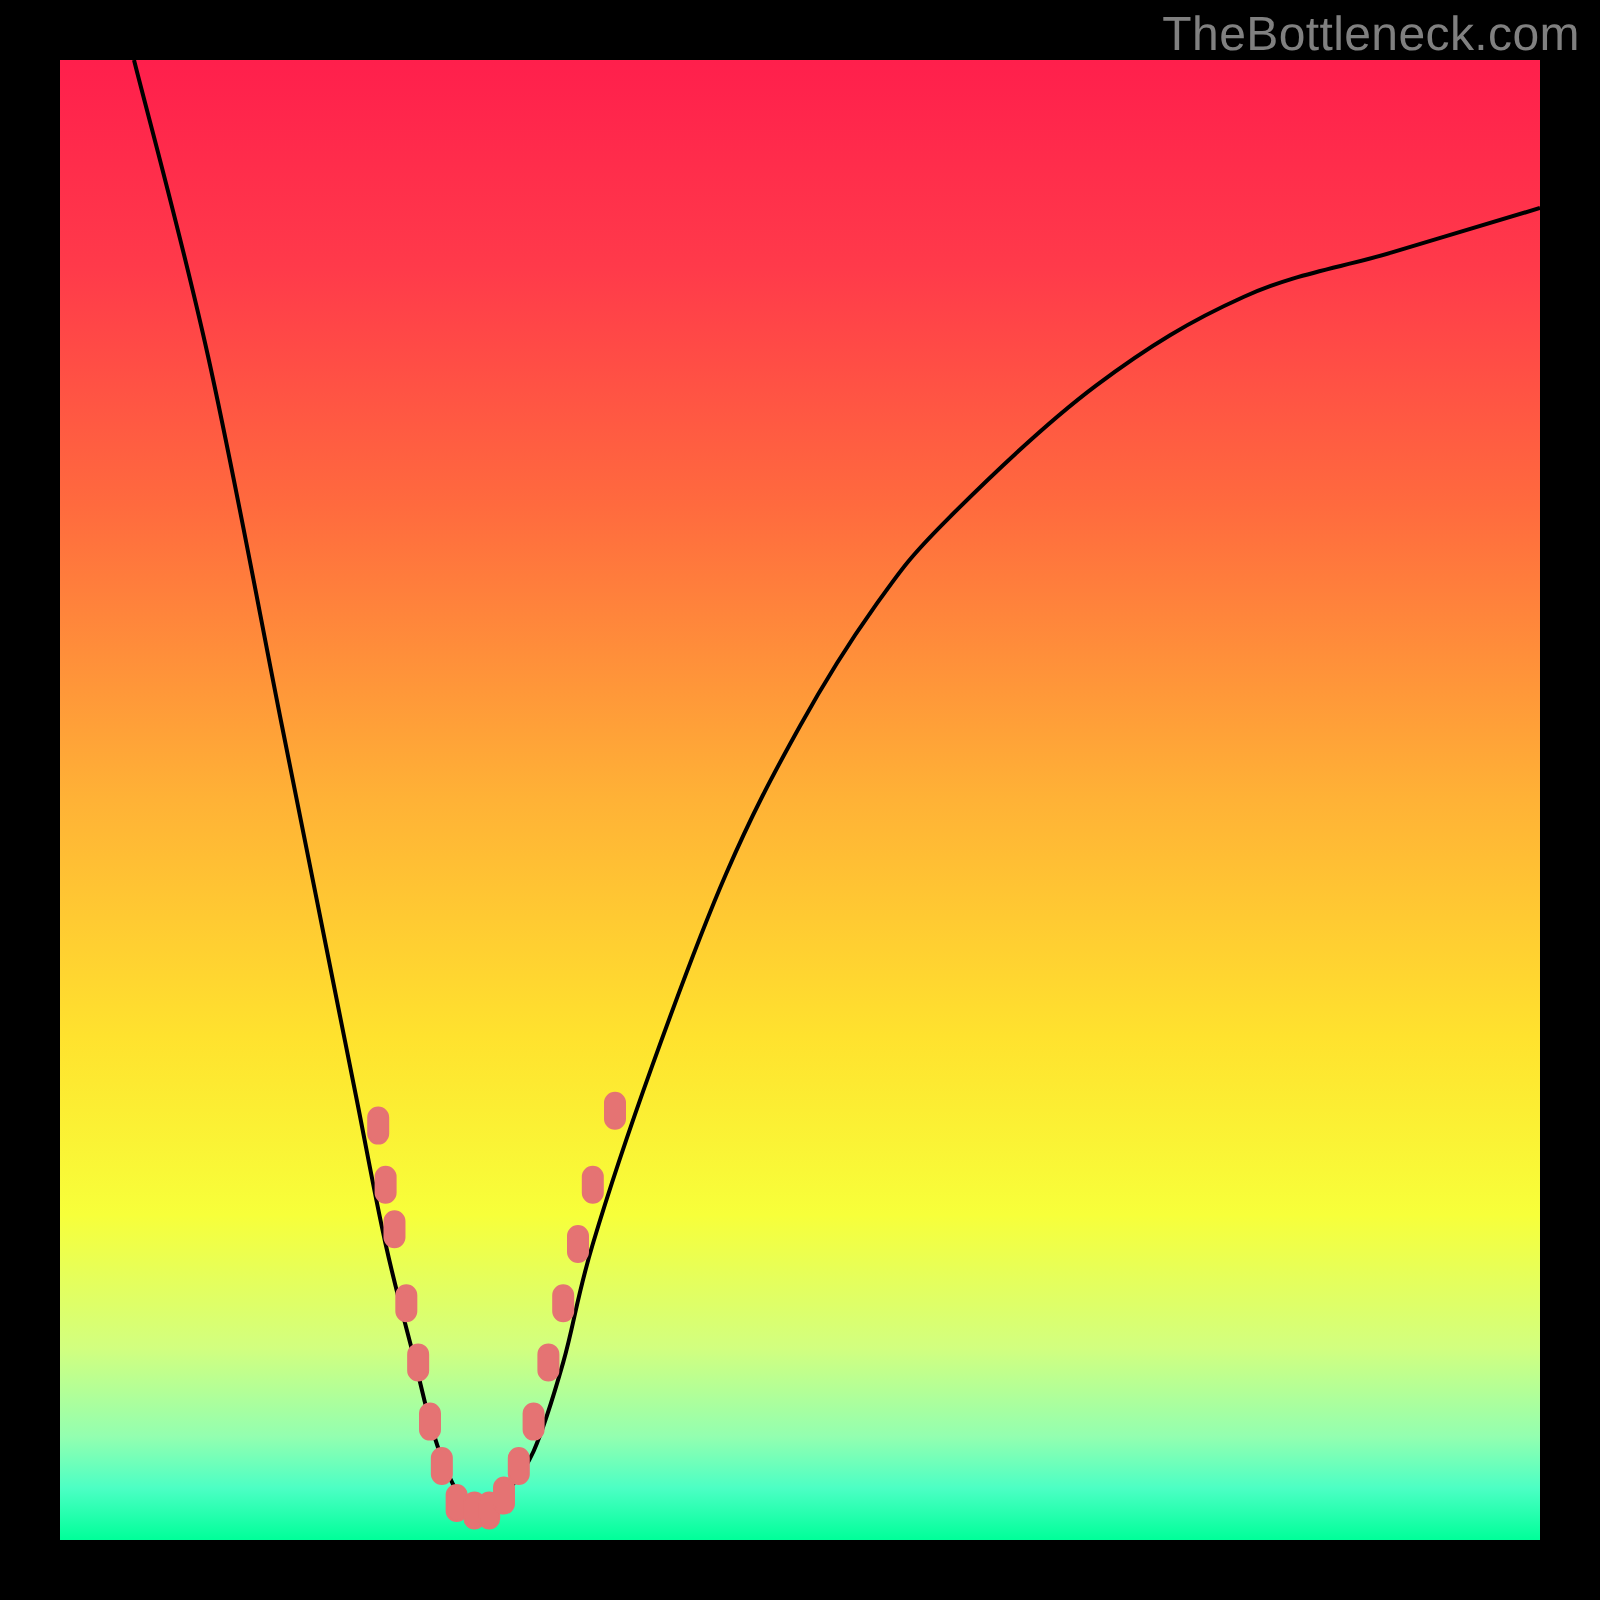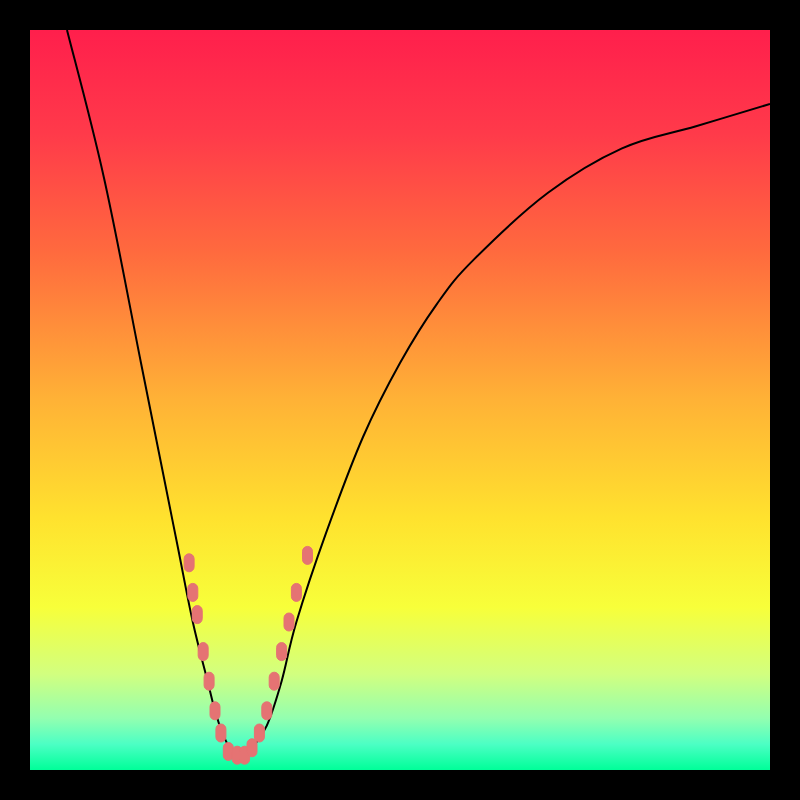--- a/index.html
+++ b/index.html
@@ -98,13 +98,14 @@
           <rect x="224.40" y="694.00" width="10" height="18" rx="5" ry="5" class="marker" fill="#e57373"></rect>
           <rect x="231.80" y="671.80" width="10" height="18" rx="5" ry="5" class="marker" fill="#e57373"></rect>
           <rect x="239.20" y="642.20" width="10" height="18" rx="5" ry="5" class="marker" fill="#e57373"></rect>
           <rect x="246.60" y="612.60" width="10" height="18" rx="5" ry="5" class="marker" fill="#e57373"></rect>
           <rect x="254.00" y="583.00" width="10" height="18" rx="5" ry="5" class="marker" fill="#e57373"></rect>
           <rect x="261.40" y="553.40" width="10" height="18" rx="5" ry="5" class="marker" fill="#e57373"></rect>
           <rect x="272.50" y="516.40" width="10" height="18" rx="5" ry="5" class="marker" fill="#e57373"></rect>
         </g>
     </svg>
   </div>
+  <div class="watermark">TheBottleneck.com</div>
 </div>
 
 </body></html>

